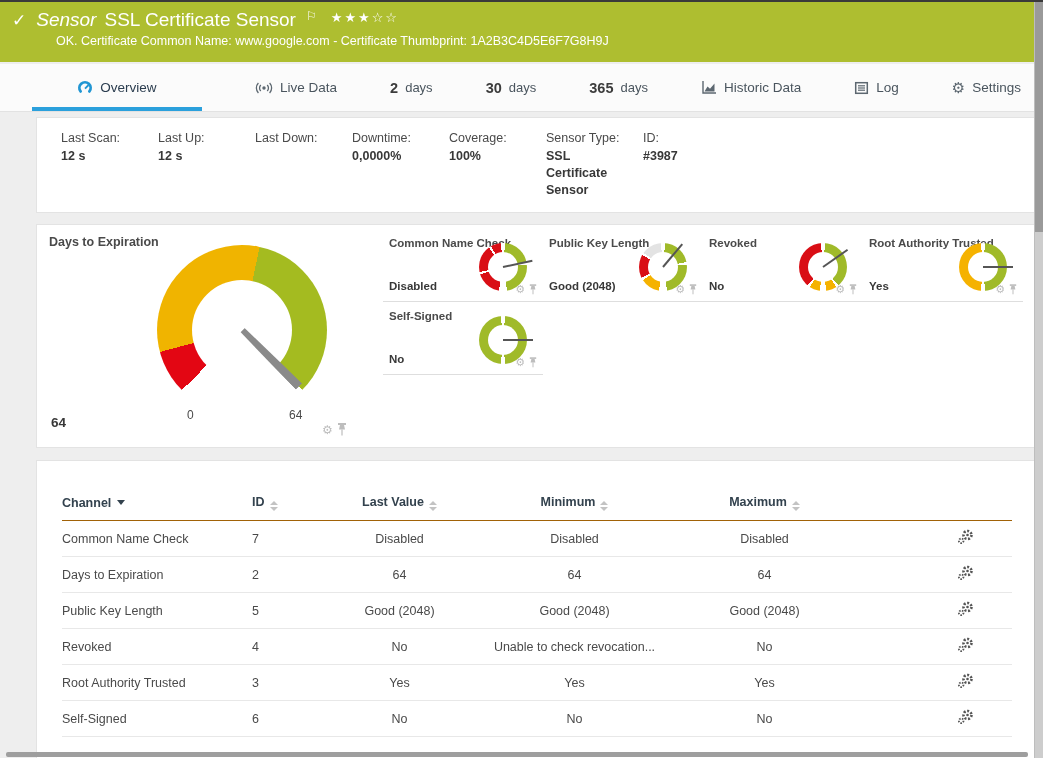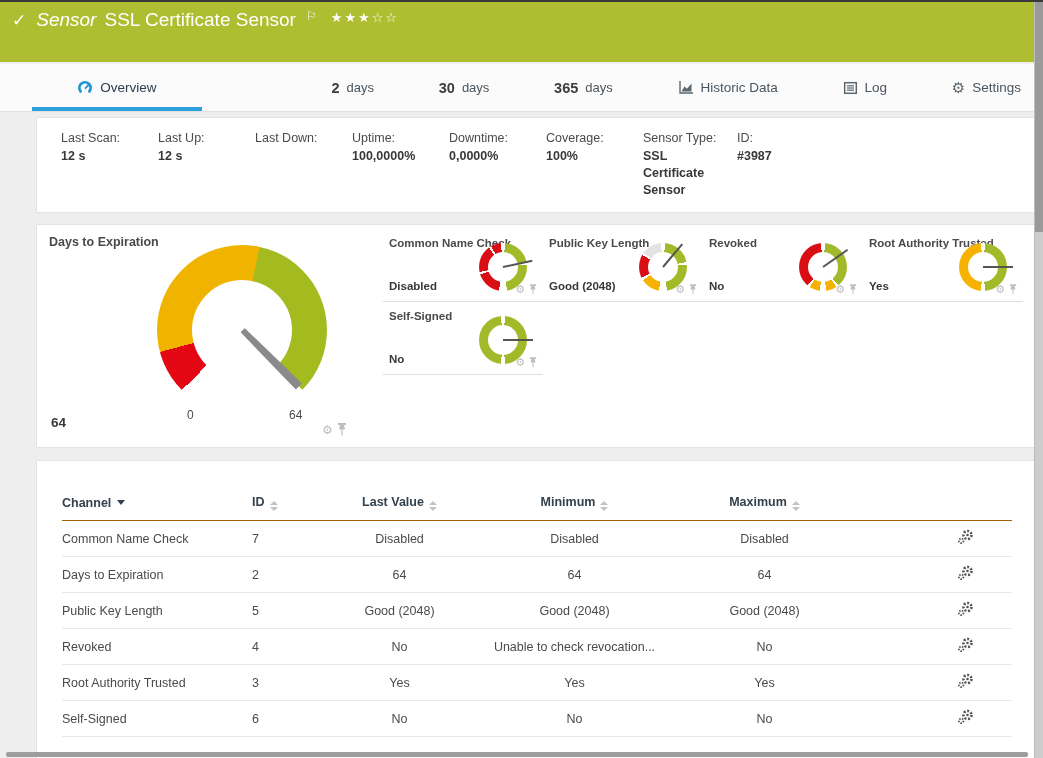--- a/index.html
+++ b/index.html
@@ -99,33 +99,44 @@
 <div class="screen">
 
   <div class="hdr">
     <div class="hdr-line1">
       <span class="chk">✓</span>
       <span class="kind">Sensor</span>
       <span class="title">SSL Certificate Sensor</span>
       <span class="flag">⚐</span>
       <span class="stars"><span>★</span><span>★</span><span>★</span><span>☆</span><span>☆</span></span>
     </div>
+    <div class="hdr-line2">OK. Certificate Common Name: www.google.com - Certificate Thumbprint: 1A2B3C4D5E6F7G8H9J</div>
   </div>
 
   <div class="tabs">
     <div class="tab tab-overview">
       <span class="ticon">
         <svg width="16" height="16" viewBox="0 0 16 16">
           <path d="M3.6 11.4 A5.6 5.6 0 1 1 12.4 11.4" fill="none" stroke="#2196D3" stroke-width="2.8" stroke-linecap="round"></path>
           <line x1="8" y1="8.6" x2="11.6" y2="5" stroke="#2196D3" stroke-width="1.8"></line>
         </svg>
       </span>
       <span>Overview</span>
     </div>
     <span class="spacer"></span>
+    <div class="tab">
+      <span class="ticon">
+        <svg width="18" height="16" viewBox="0 0 18 16">
+          <circle cx="9" cy="8" r="1.7" fill="#5c6770"></circle>
+          <path d="M5.8 5 a4.2 4.2 0 0 0 0 6 M3.4 3 a7.2 7.2 0 0 0 0 10" fill="none" stroke="#5c6770" stroke-width="1.3"></path>
+          <path d="M12.2 5 a4.2 4.2 0 0 1 0 6 M14.6 3 a7.2 7.2 0 0 1 0 10" fill="none" stroke="#5c6770" stroke-width="1.3"></path>
+        </svg>
+      </span>
+      <span>Live Data</span>
+    </div>
     <span class="spacer"></span>
     <div class="tab">
       <span class="t-num">2</span>
       <span class="t-lbl">days</span>
     </div>
     <span class="spacer"></span>
     <div class="tab">
       <span class="t-num">30</span>
       <span class="t-lbl">days</span>
     </div>
@@ -169,24 +180,20 @@
           <div class="i-label">Last Scan:</div>
           <div class="i-value">12 s</div>
         </div>
         <div class="info-item">
           <div class="i-label">Last Up:</div>
           <div class="i-value">12 s</div>
         </div>
         <div class="info-item">
           <div class="i-label">Last Down:</div>
           <div class="i-value"></div>
-        </div>
-        <div class="info-item">
-          <div class="i-label">Uptime:</div>
-          <div class="i-value">100,0000%</div>
         </div>
         <div class="info-item">
           <div class="i-label">Downtime:</div>
           <div class="i-value">0,0000%</div>
         </div>
         <div class="info-item">
           <div class="i-label">Coverage:</div>
           <div class="i-value">100%</div>
         </div>
         <div class="info-item">

